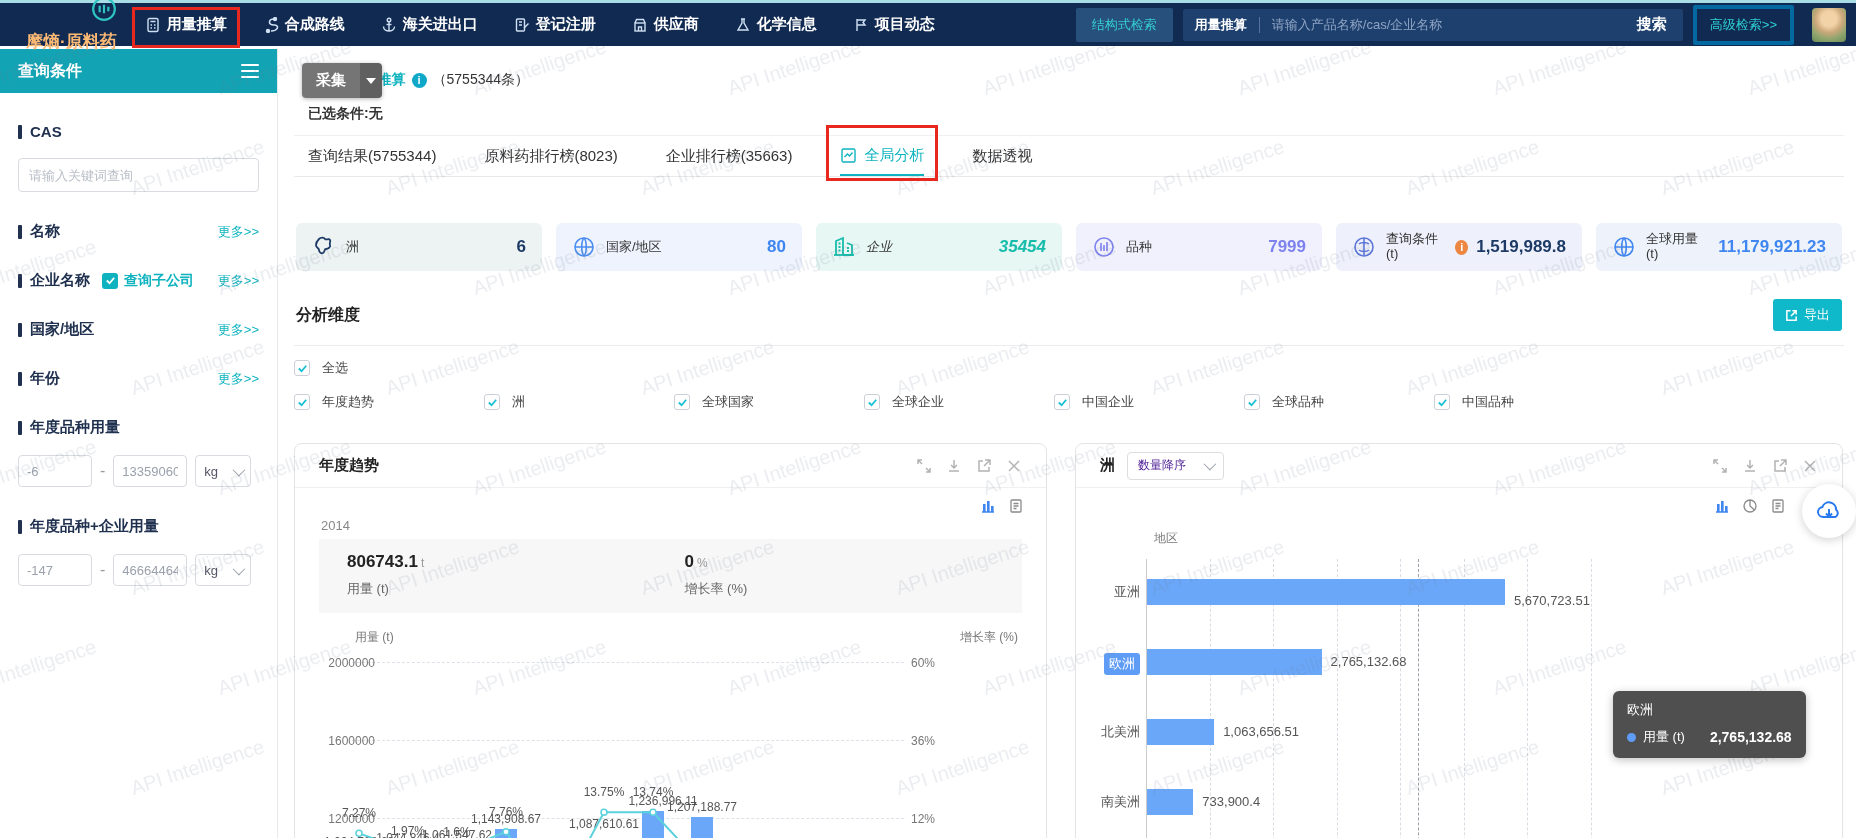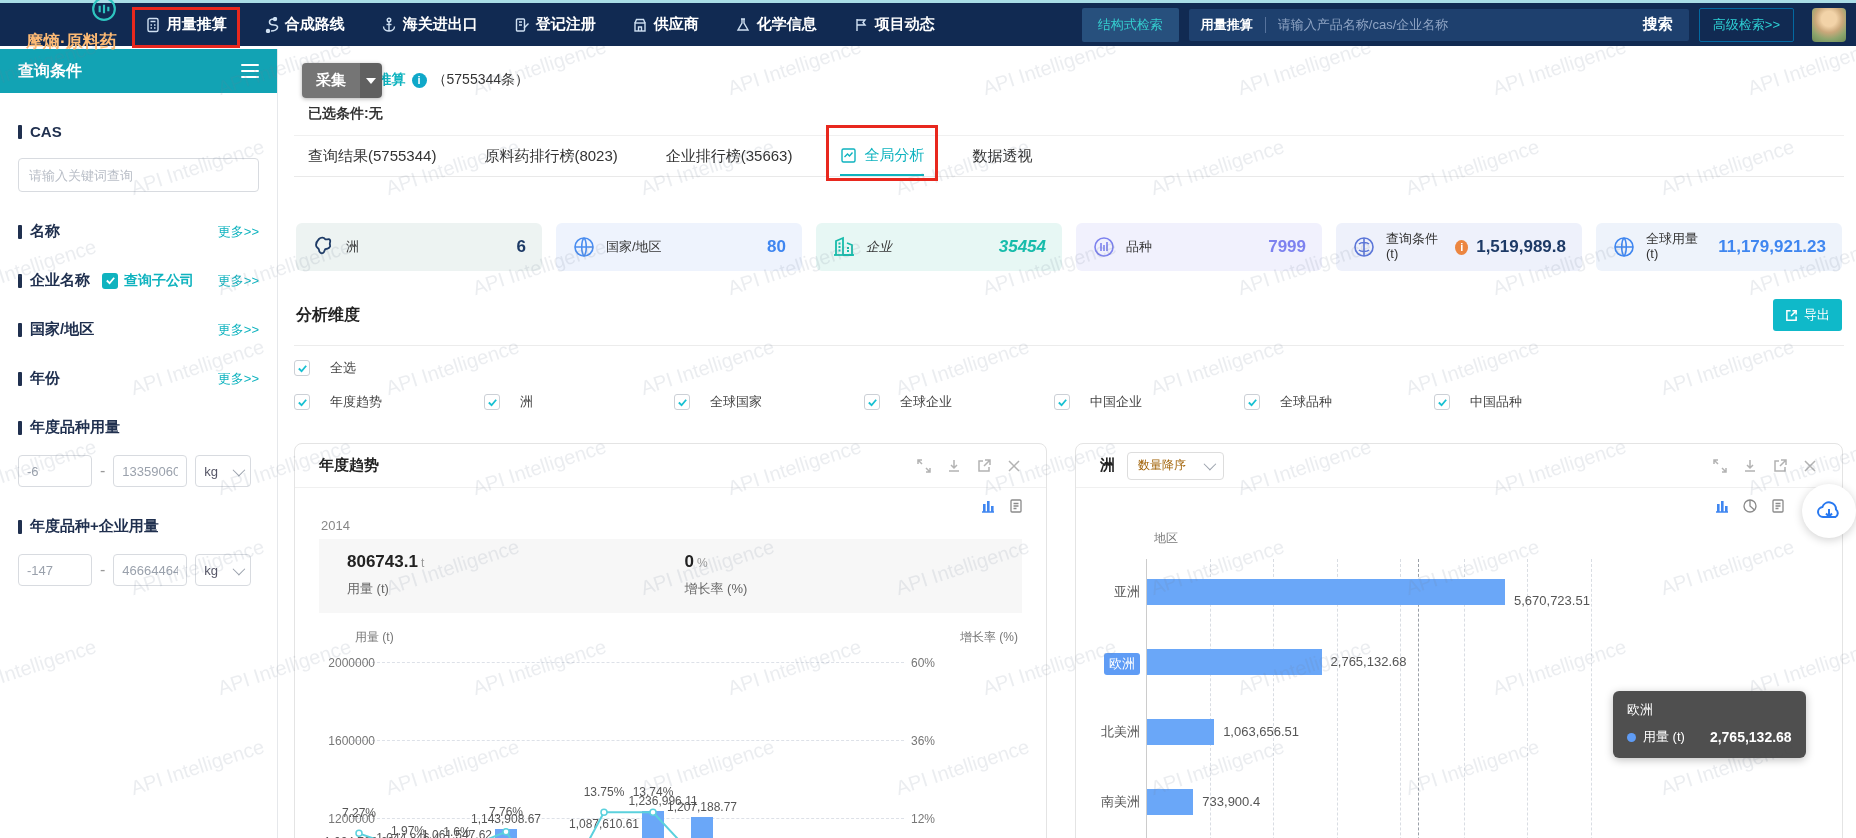--- a/index.html
+++ b/index.html
@@ -17,21 +17,21 @@
   .nav-item .nico svg { width:16px; height:16px; }
   .ann-box { position:absolute; border:3px solid #e8281e; pointer-events:none; z-index:30; }
   .nav-right { margin-left:auto; display:flex; align-items:center; gap:10px; }
   .btn-structure { background:#27507d; color:#35cfd0; font-size:13px; padding:8px 16px; border-radius:2px; cursor:pointer; white-space:nowrap; }
   .searchbar { display:flex; align-items:center; background:#1e406e; height:32px; border-radius:2px; width:500px; }
   .searchbar .mode { color:#fff; font-size:13px; font-weight:bold; padding:0 12px; white-space:nowrap; cursor:pointer; }
   .searchbar .vdiv { width:1px; height:16px; background:#56729c; }
   .searchbar input { flex:1; background:transparent; border:none; outline:none; color:#d7e1f0; font-size:13px; padding:0 12px; }
   .searchbar input::placeholder { color:#8fa4c4; }
   .searchbar .go { color:#fff; font-size:15px; font-weight:bold; padding:0 16px; cursor:pointer; white-space:nowrap; }
-  .btn-advanced { border:1px solid #0369a1; color:#2ed0d4; font-size:13px; padding:7px 13px; border-radius:2px; cursor:pointer; white-space:nowrap; }
+  .btn-advanced { border:4px solid #0369a1; color:#2ed0d4; font-size:13px; padding:7px 13px; border-radius:2px; cursor:pointer; white-space:nowrap; }
   .avatar { width:34px; height:34px; border-radius:4px; margin-left:8px; cursor:pointer;
             background:radial-gradient(circle at 50% 32%, #f2d3a8 26%, #caa87b 48%, #8ca56d 72%, #6d8a55 100%); }
 
   
   .sidebar { position:absolute; left:0; top:49px; bottom:0; width:278px; background:#fff; border-right:1px solid #e6e8eb; z-index:3; }
   .sb-header { height:44px; background:#12a3b4; color:#fff; display:flex; align-items:center; justify-content:space-between; padding:0 18px; font-size:16px; font-weight:bold; }
   .sb-header .ham { width:18px; height:14px; display:flex; flex-direction:column; justify-content:space-between; cursor:pointer; }
   .sb-header .ham i { display:block; height:2px; background:#fff; border-radius:1px; }
   .sb-section { padding:0 18px; margin-top:30px; }
   .sb-row { display:flex; align-items:center; }
@@ -75,36 +75,36 @@
   .card .clabel { font-size:13px; color:#333; line-height:1.15; max-width:64px; }
   .card .cval { margin-left:auto; font-size:17px; font-weight:bold; white-space:nowrap; }
   .oinfo { width:15px; height:15px; border-radius:50%; background:#ec8640; color:#fff; font-size:11px; font-weight:bold; display:inline-flex; align-items:center; justify-content:center; margin-right:-4px; font-style:normal; }
 
   .dim-row { display:flex; align-items:center; margin-top:28px; padding:0 2px; }
   .dim-title { font-size:16px; font-weight:bold; color:#222; }
   .btn-export { margin-left:auto; background:#0fb9c9; color:#fff; font-size:13px; padding:7px 12px; border-radius:3px; display:flex; align-items:center; gap:6px; cursor:pointer; }
   .btn-export svg { width:13px; height:13px; }
   .dim-hr { border:none; border-top:1px solid #ececec; margin-top:14px; }
   .cb-row { display:flex; align-items:center; margin-top:13px; }
-  .option { display:flex; align-items:center; gap:20px; font-size:13px; color:#444; width:190px; cursor:pointer; }
+  .option { display:flex; align-items:center; gap:12px; font-size:13px; color:#444; width:190px; cursor:pointer; }
   .cb { width:16px; height:16px; border:1px solid #ccd0d6; border-radius:3px; background:#fff; display:inline-flex; align-items:center; justify-content:center; color:#17c0d2; flex:0 0 16px; }
   .cb svg { width:11px; height:11px; }
   .opts { margin-top:16px; }
 
   
   .panels { display:flex; gap:28px; margin-top:32px; align-items:flex-start; }
   .panel { border:1px solid #e4e4e4; border-radius:8px; background:#fff; height:620px; position:relative; }
   .panel-left { width:753px; }
   .panel-right { width:768px; }
   .panel-head { height:44px; display:flex; align-items:center; padding:0 24px; gap:12px; border-bottom:1px solid #f0f0f0; }
   .panel-title { font-size:15px; font-weight:bold; color:#222; }
   .head-icons { margin-left:auto; display:flex; gap:14px; color:#b3b3b3; }
   .head-icons span { width:16px; height:16px; display:inline-flex; cursor:pointer; }
   .head-icons svg { width:16px; height:16px; }
-  .sort-select { border:1px solid #ddd; border-radius:4px; height:28px; display:flex; align-items:center; gap:18px; padding:0 10px; font-size:12px; color:#a16207; cursor:pointer; }
+  .sort-select { border:1px solid #ddd; border-radius:4px; height:28px; display:flex; align-items:center; gap:18px; padding:0 10px; font-size:12px; color:#4c1d95; cursor:pointer; }
   .chart-toolbar { display:flex; justify-content:flex-end; gap:12px; padding:10px 22px 0; color:#8a8a8a; }
   .chart-toolbar span { width:16px; height:16px; display:inline-flex; cursor:pointer; }
   .chart-toolbar svg { width:16px; height:16px; }
   .chart-toolbar .act { color:#3f86f0; }
 
   .period { font-size:13px; color:#888; margin:4px 0 6px 26px; }
   .summary { background:#f7f7f7; margin:0 24px; display:flex; padding:13px 0 15px; }
   .summary .scol { padding-left:28px; width:48%; }
   .sval { font-size:17px; font-weight:bold; color:#222; }
   .sunit { font-size:12px; color:#999; font-weight:normal; margin-left:3px; }

